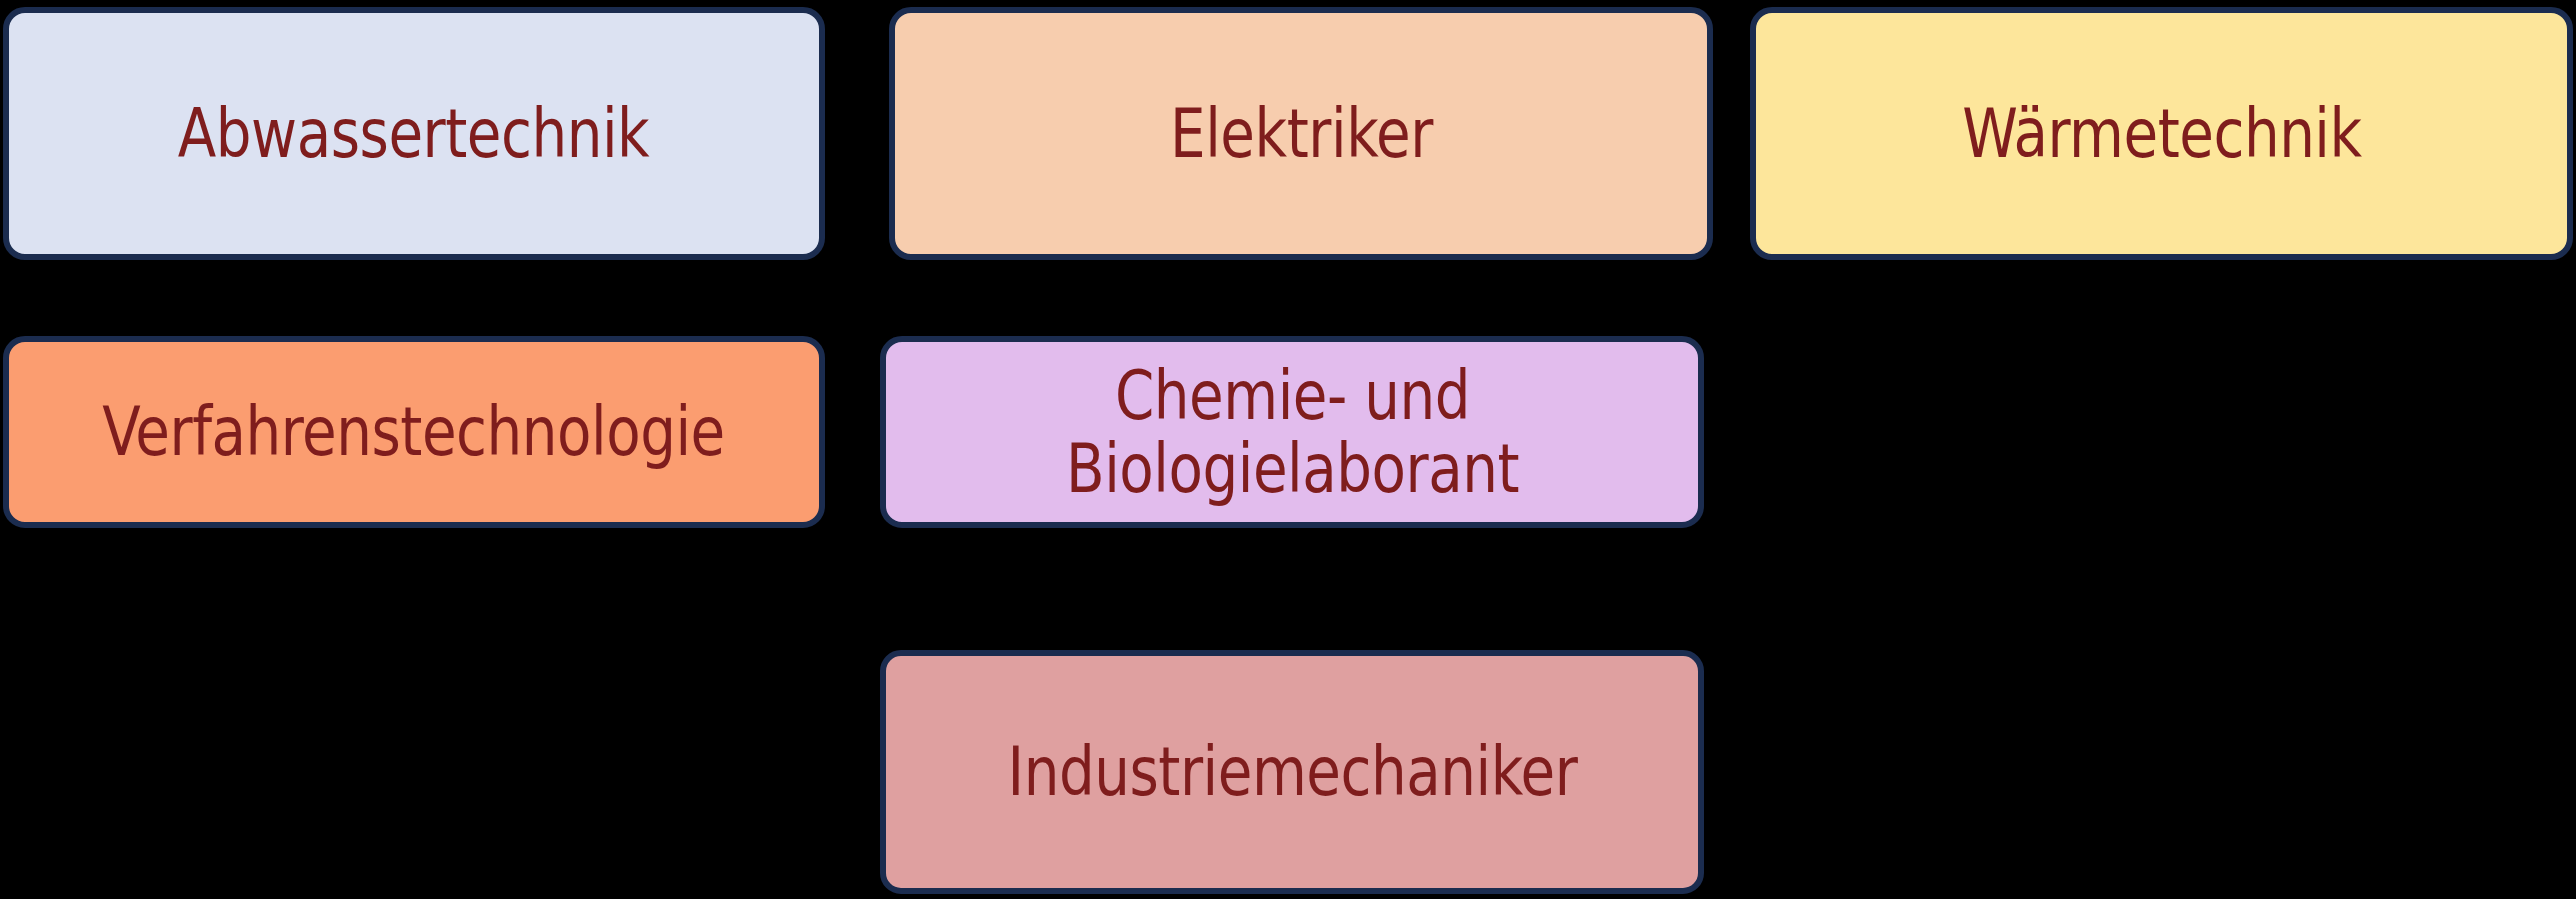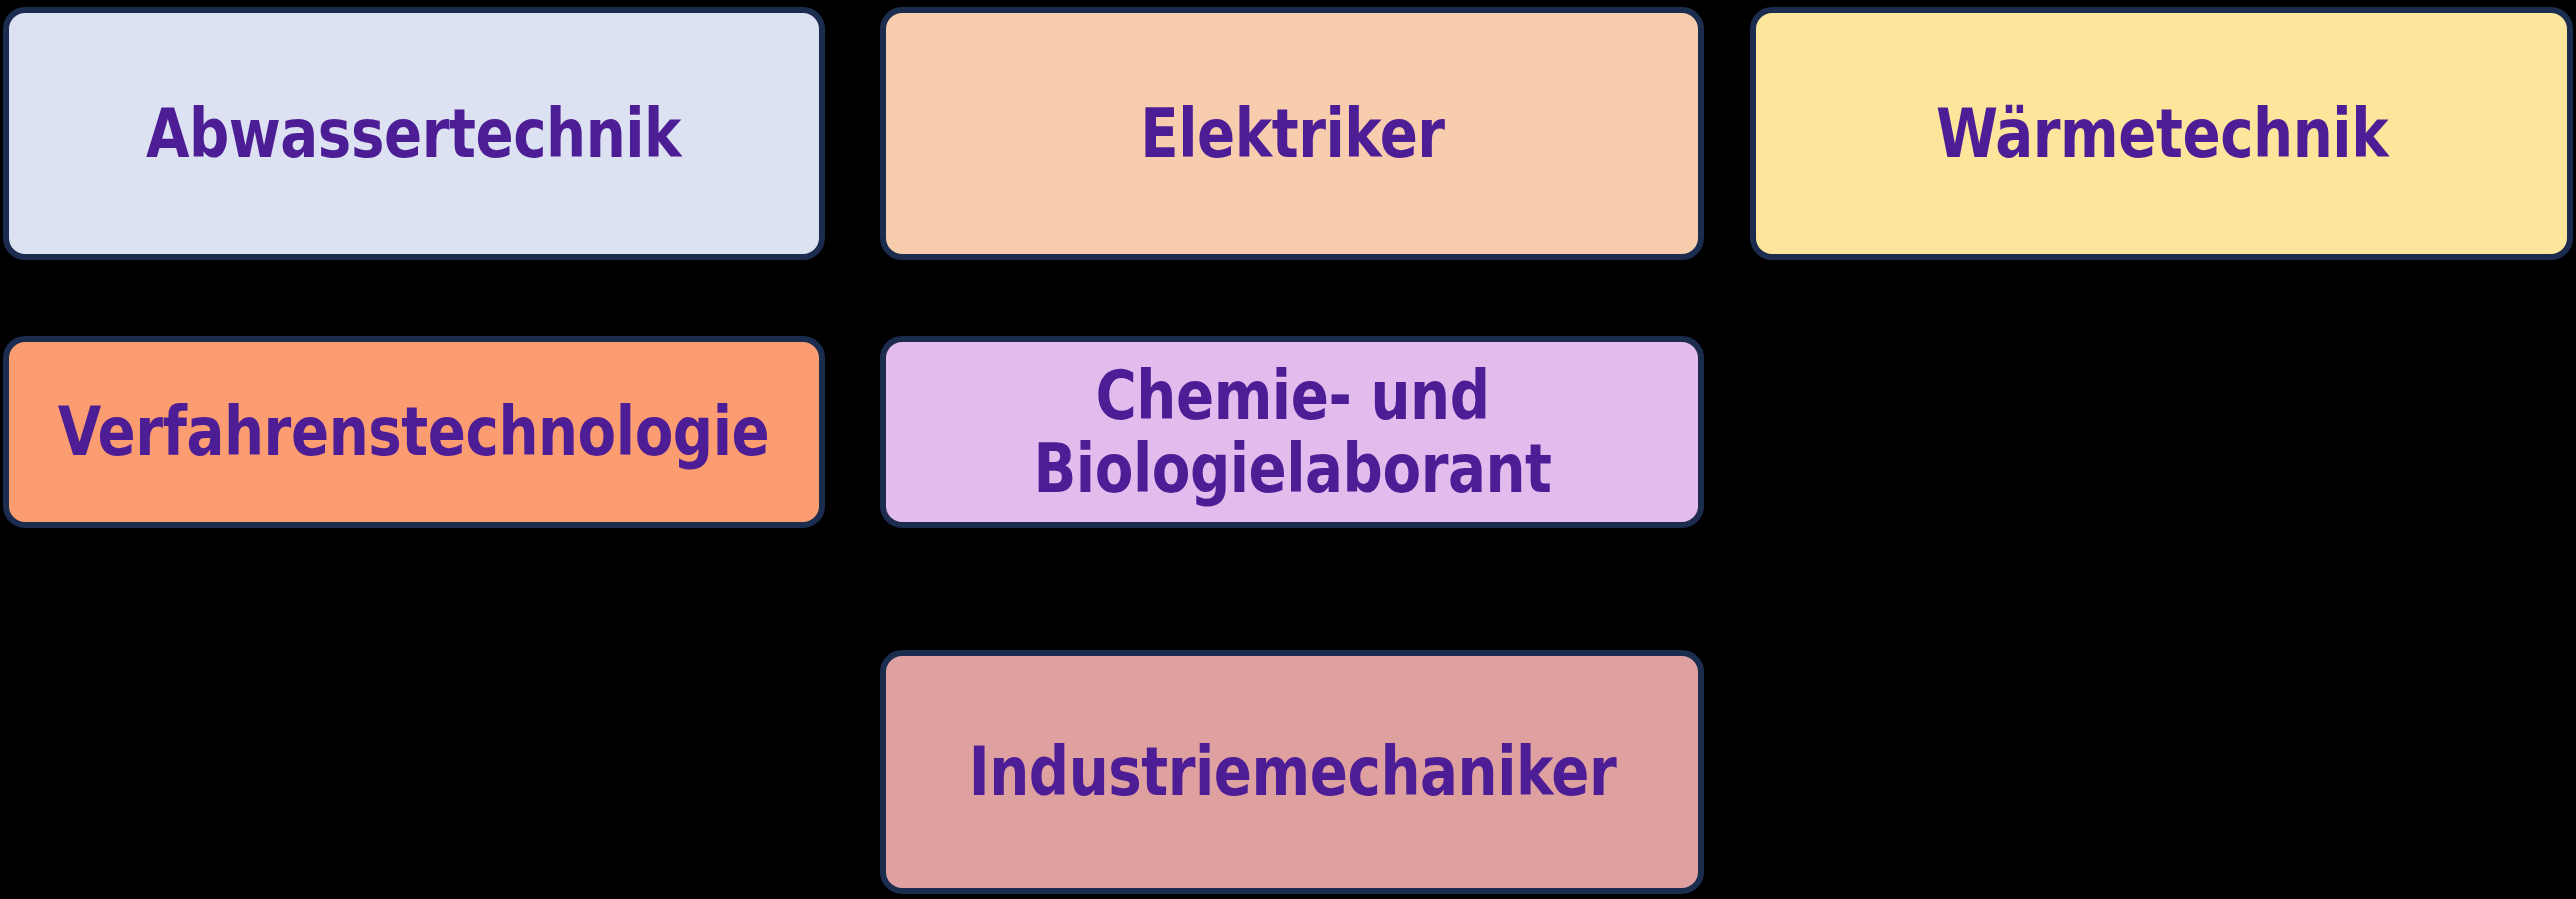--- a/index.html
+++ b/index.html
@@ -21,47 +21,47 @@
   }
   .node {
     position: absolute;
     box-sizing: border-box;
     display: flex;
     align-items: center;
     justify-content: center;
     text-align: center;
     border: 6.4px solid #1b2c4f;
     border-radius: 22px;
-    color: #4c1d95;
+    color: #7f1d1d;
     font-size: 68px;
-    font-weight: 700;
+    font-weight: 400;
     line-height: 1.08;
     letter-spacing: -0.5px;
     padding: 3.7px 16.5px;
     -webkit-font-smoothing: antialiased;
   }
   .node .label {
     display: block;
     width: 100%;
     transform: scaleX(0.92);
     transform-origin: center;
   }
 
   
   .col-1 { left: 2.8px;    width: 822px; }
   .col-2 { left: 880px;  width: 824px; }
   .col-3 { left: 1750px; width: 823px; }
 
   .row-1 { top: 7.3px;   height: 253px; }
   .row-2 { top: 336px; height: 192px; }
-  .row-3 { top: 650px; height: 244px; }
+  .row-3 { top: 650px; height: 244px; border-radius: 21px; }
 
   
   .fill-abwassertechnik { background: #dce2f2; }
-  .fill-elektriker      { background: #f7cdae; }
+  .fill-elektriker      { background: #f7cdae; margin-left: 9px; }
   .fill-waermetechnik   { background: #fde69b; }
   .fill-verfahren       { background: #fb9d70; }
   .fill-chemiebio       { background: #e2bced; }
   .fill-zerspanung      { background: #c8e3b4; }
   .fill-industrie       { background: #dfa0a0; }
 </style>
 </head>
 <body>
 
 <div id="diagram">

